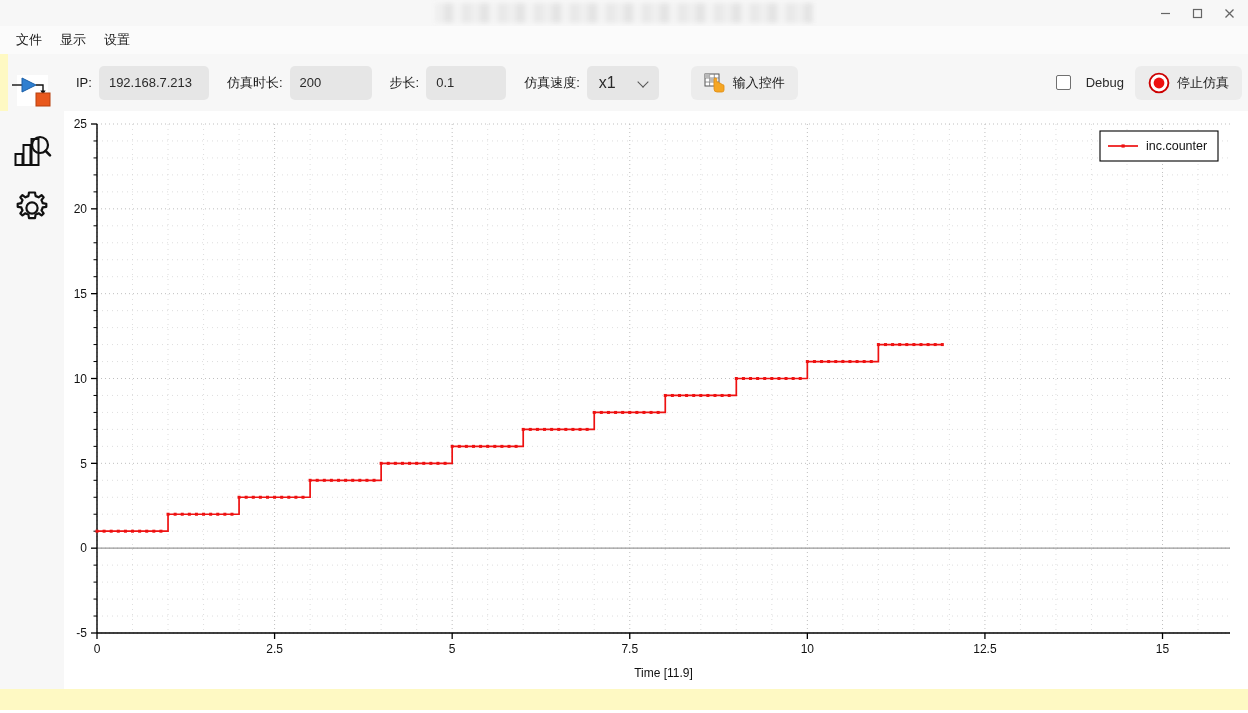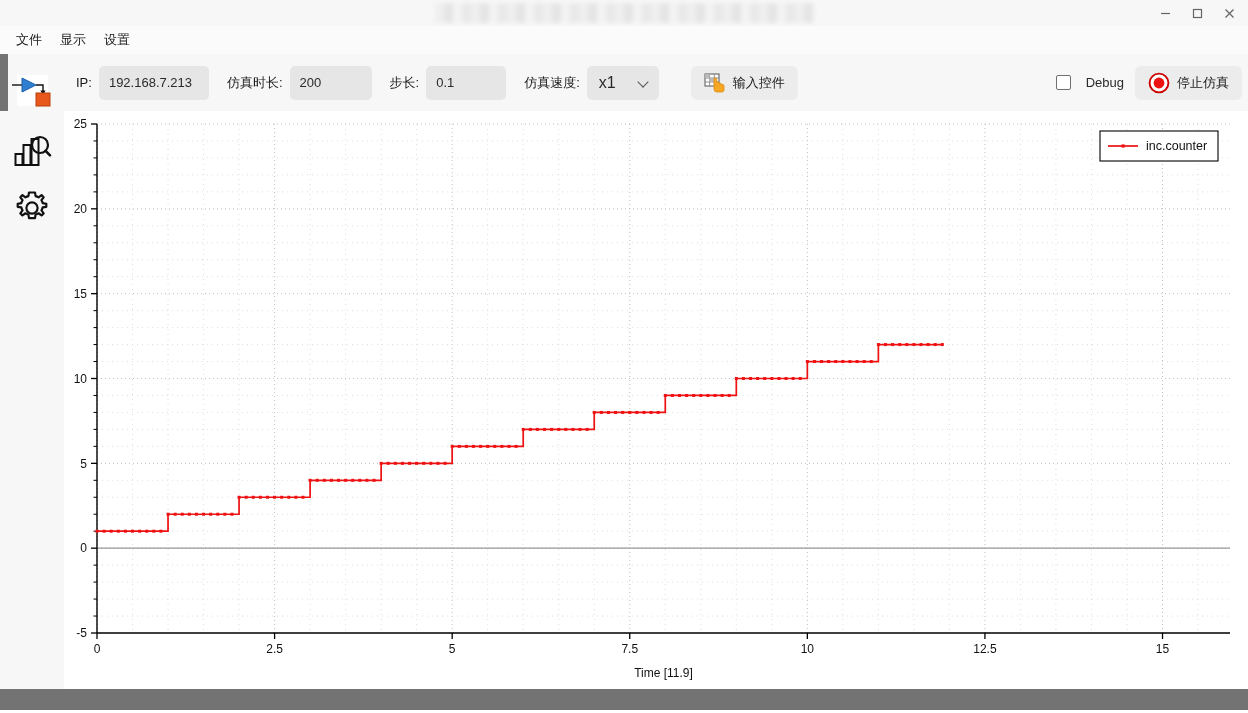--- a/index.html
+++ b/index.html
@@ -6,21 +6,21 @@
   html, body {
     margin: 0; padding: 0;
     width: 1248px; height: 713px;
     font-family: "Liberation Sans", sans-serif;
     background: #ffffff;
     overflow: hidden;
   }
   #app {
     position: relative;
     width: 1248px; height: 710px;
-    background: #737373;
+    background: #fef9c3;
   }
 
   
   .titlebar {
     position: absolute; left: 0; top: 0; width: 1248px; height: 26px;
     background: #f7f7f7;
     display: flex; align-items: center; justify-content: center;
   }
   .title-blur {
     width: 378px; height: 20px;

